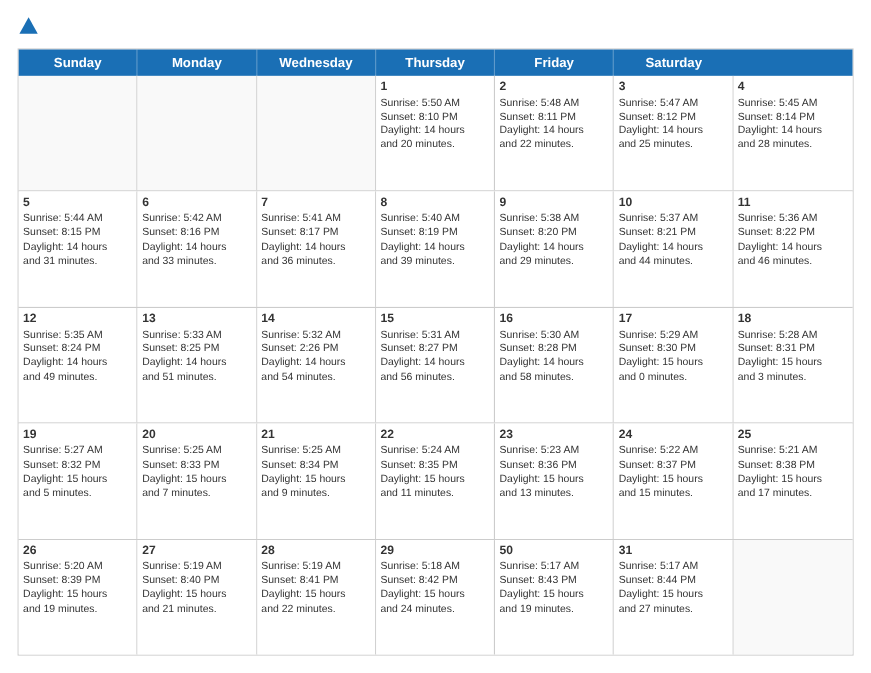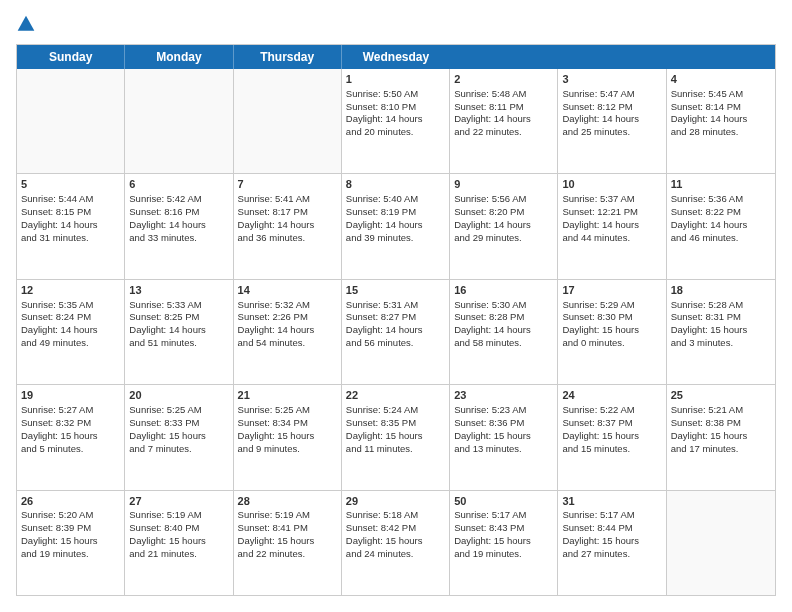--- a/index.html
+++ b/index.html
@@ -130,22 +130,24 @@
     <div class="title-block">
       <div class="month-title"></div>
       <div class="location-title"></div>
     </div>
   </div>
 
   <div class="calendar">
     <div class="cal-header-row">
     <div class="cal-header-cell">Sunday</div>
         <div class="cal-header-cell">Monday</div>
+        <div class="cal-header-cell">Wednesday</div>
         <div class="cal-header-cell">Thursday</div>
-        <div class="cal-header-cell">Wednesday</div>
+        <div class="cal-header-cell">Friday</div>
+        <div class="cal-header-cell">Saturday</div>
       </div>
     <div class="cal-body">
     <div class="cal-row">
           <div class="cal-cell empty"></div>
           <div class="cal-cell empty"></div>
           <div class="cal-cell empty"></div>
           <div class="cal-cell">
             <span class="day-number">1</span>
             <div>Sunrise: 5:50 AM</div>
             <div>Sunset: 8:10 PM</div>
@@ -198,29 +200,29 @@
           </div>
           <div class="cal-cell">
             <span class="day-number">8</span>
             <div>Sunrise: 5:40 AM</div>
             <div>Sunset: 8:19 PM</div>
             <div>Daylight: 14 hours</div>
             <div>and 39 minutes.</div>
           </div>
           <div class="cal-cell">
             <span class="day-number">9</span>
-            <div>Sunrise: 5:56 AM</div>
+            <div>Sunrise: 5:38 AM</div>
             <div>Sunset: 8:20 PM</div>
             <div>Daylight: 14 hours</div>
             <div>and 29 minutes.</div>
           </div>
           <div class="cal-cell">
             <span class="day-number">10</span>
             <div>Sunrise: 5:37 AM</div>
-            <div>Sunset: 12:21 PM</div>
+            <div>Sunset: 8:21 PM</div>
             <div>Daylight: 14 hours</div>
             <div>and 44 minutes.</div>
           </div>
           <div class="cal-cell">
             <span class="day-number">11</span>
             <div>Sunrise: 5:36 AM</div>
             <div>Sunset: 8:22 PM</div>
             <div>Daylight: 14 hours</div>
             <div>and 46 minutes.</div>
           </div>

